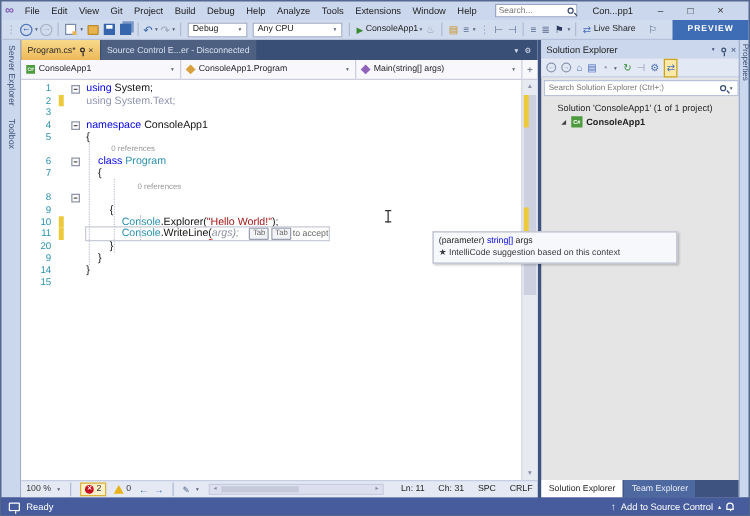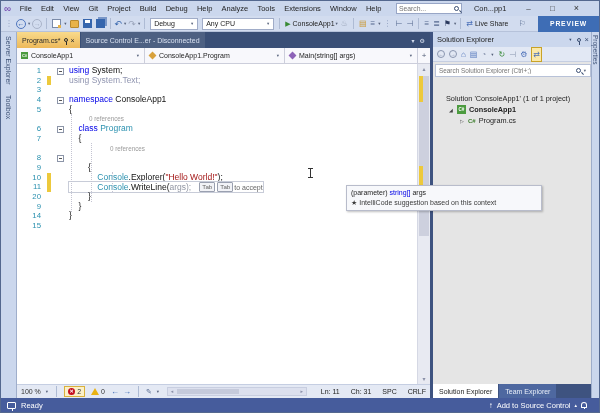--- a/index.html
+++ b/index.html
@@ -80,21 +80,21 @@
 .g-fold{width:16px;flex:none;position:relative}
 .fbox{position:absolute;left:4px;top:1.5px;width:7px;height:7px;border:1px solid #8C95A8;background:#fff}
 .fbox::after{content:"";position:absolute;left:1px;right:1px;top:2px;height:1px;background:#555}
 .code{white-space:pre;color:#111}
 .sg{white-space:pre}
 .sg.kw{color:#0000E6}
 .sg.typ{color:#2B91AF}
 .sg.str{color:#A31515}
 .sg.pl{color:#111}
 .sg.dim{color:#9095B0}
-.sg.ghost{color:#9196A3;}
+.sg.ghost{color:#9196A3;font-style:italic}
 .sg.sq{border-bottom:1px dotted #D73A3A}
 .sg.lens{font-family:"Liberation Sans",sans-serif;font-size:6.3px;color:#9A9A9A}
 .sg.key{display:inline-block;font-family:"Liberation Sans",sans-serif;font-size:6.2px;color:#666;border:1px solid #9AA0B0;background:#F2F3F7;padding:0 2px;margin:0 1px;line-height:7.5px;vertical-align:1px;border-radius:1px}
 .sg.hint{font-family:"Liberation Sans",sans-serif;font-size:7px;color:#666}
 .row.cur .code{outline:1px solid #C8CCD8}
 .guide{position:absolute;width:0;border-left:1px dotted #C4C4D2}
 .ibeam{position:absolute;width:7px;height:10px;background:linear-gradient(#333,#333) 50% 0/1px 100% no-repeat}
 .ibeam::before,.ibeam::after{content:"";position:absolute;left:1px;right:1px;height:1px;background:#333}
 .ibeam::before{top:0}.ibeam::after{bottom:0}
 
@@ -127,21 +127,21 @@
 .pt-icons{margin-left:auto;display:flex;align-items:center;gap:4px;color:#3A4E73}
 .pt-icons .caret{color:#3A4E73}
 .pt-icons .x{font-size:7.5px}
 .paneltools{height:15px;background:#E2E8F4;display:flex;align-items:center;gap:4px;padding:0 4px;border-bottom:1px solid #C5CEE2;flex:none}
 .ptool{font-size:8px;color:#4A6FB8;line-height:13px}
 .ptool.graycirc{width:8px;height:8px;border-radius:50%;border:1px solid #8A96B0;color:#8A96B0;font-size:5px;line-height:6px;text-align:center}
 .ptool.green{color:#3C8C3C}
 .ptool.hl{background:#FBE9A9;border:1px solid #C9A227;padding:0 1px;color:#4A6FB8}
 .panelsearch{height:13px;margin:2px 2px 1px;border:1px solid #B8C2D8;background:#fff;display:flex;align-items:center;padding:0 3px;gap:2px;flex:none}
 .panelsearch input{border:0;outline:0;flex:1;min-width:0;font-size:6.4px;color:#666;background:transparent}
-.tree{flex:1;padding-top:15px;font-size:7.3px;overflow:hidden}
+.tree{flex:1;padding-top:3px;font-size:7.3px;overflow:hidden}
 .trow{display:flex;align-items:center;height:11px;gap:3px;white-space:nowrap}
 .exp{width:6px;font-size:5px;color:#444;text-align:center;flex:none}
 .ticon{flex:none}
 .ticon.csproj{width:9px;height:9px;background:#4C9B3F;color:#fff;font-size:4.5px;font-weight:bold;line-height:9px;text-align:center}
 .ticon.dependencies{width:8px;height:8px;background:#98A8C4;border:1px solid #6E80A0}
 .ticon.csfile{color:#3E7E2E;font-size:6px;font-weight:bold}
 .tlabel.bold{font-weight:bold}
 .paneltabs{height:14px;display:flex;background:#3E5380;flex:none}
 .ptab{display:flex;align-items:center;padding:0 6px;font-size:7px}
 .ptab.active{background:#fff;color:#1e1e1e}
@@ -469,25 +469,20 @@
   <div class="tree" id="tree">
       <div class="trow" style="padding-left: 4px;">
         <span class="exp"></span>
         <span class="tlabel">Solution 'ConsoleApp1' (1 of 1 project)</span>
       </div>
       <div class="trow" style="padding-left: 15px;">
         <span class="exp">◢</span>
         <span class="ticon csproj">C#</span>
         <span class="tlabel bold">ConsoleApp1</span>
       </div>
-      <div class="trow" style="padding-left: 26px;">
-        <span class="exp">▷</span>
-        <span class="ticon csfile">C#</span>
-        <span class="tlabel">Program.cs</span>
-      </div>
     </div>
   <div class="paneltabs">
     <div class="ptab active">Solution Explorer</div>
     <div class="ptab inactive">Team Explorer</div>
   </div>
 </div>
 
 <div class="rightstrip">
   <span class="vlabel">Properties</span>
 </div>

